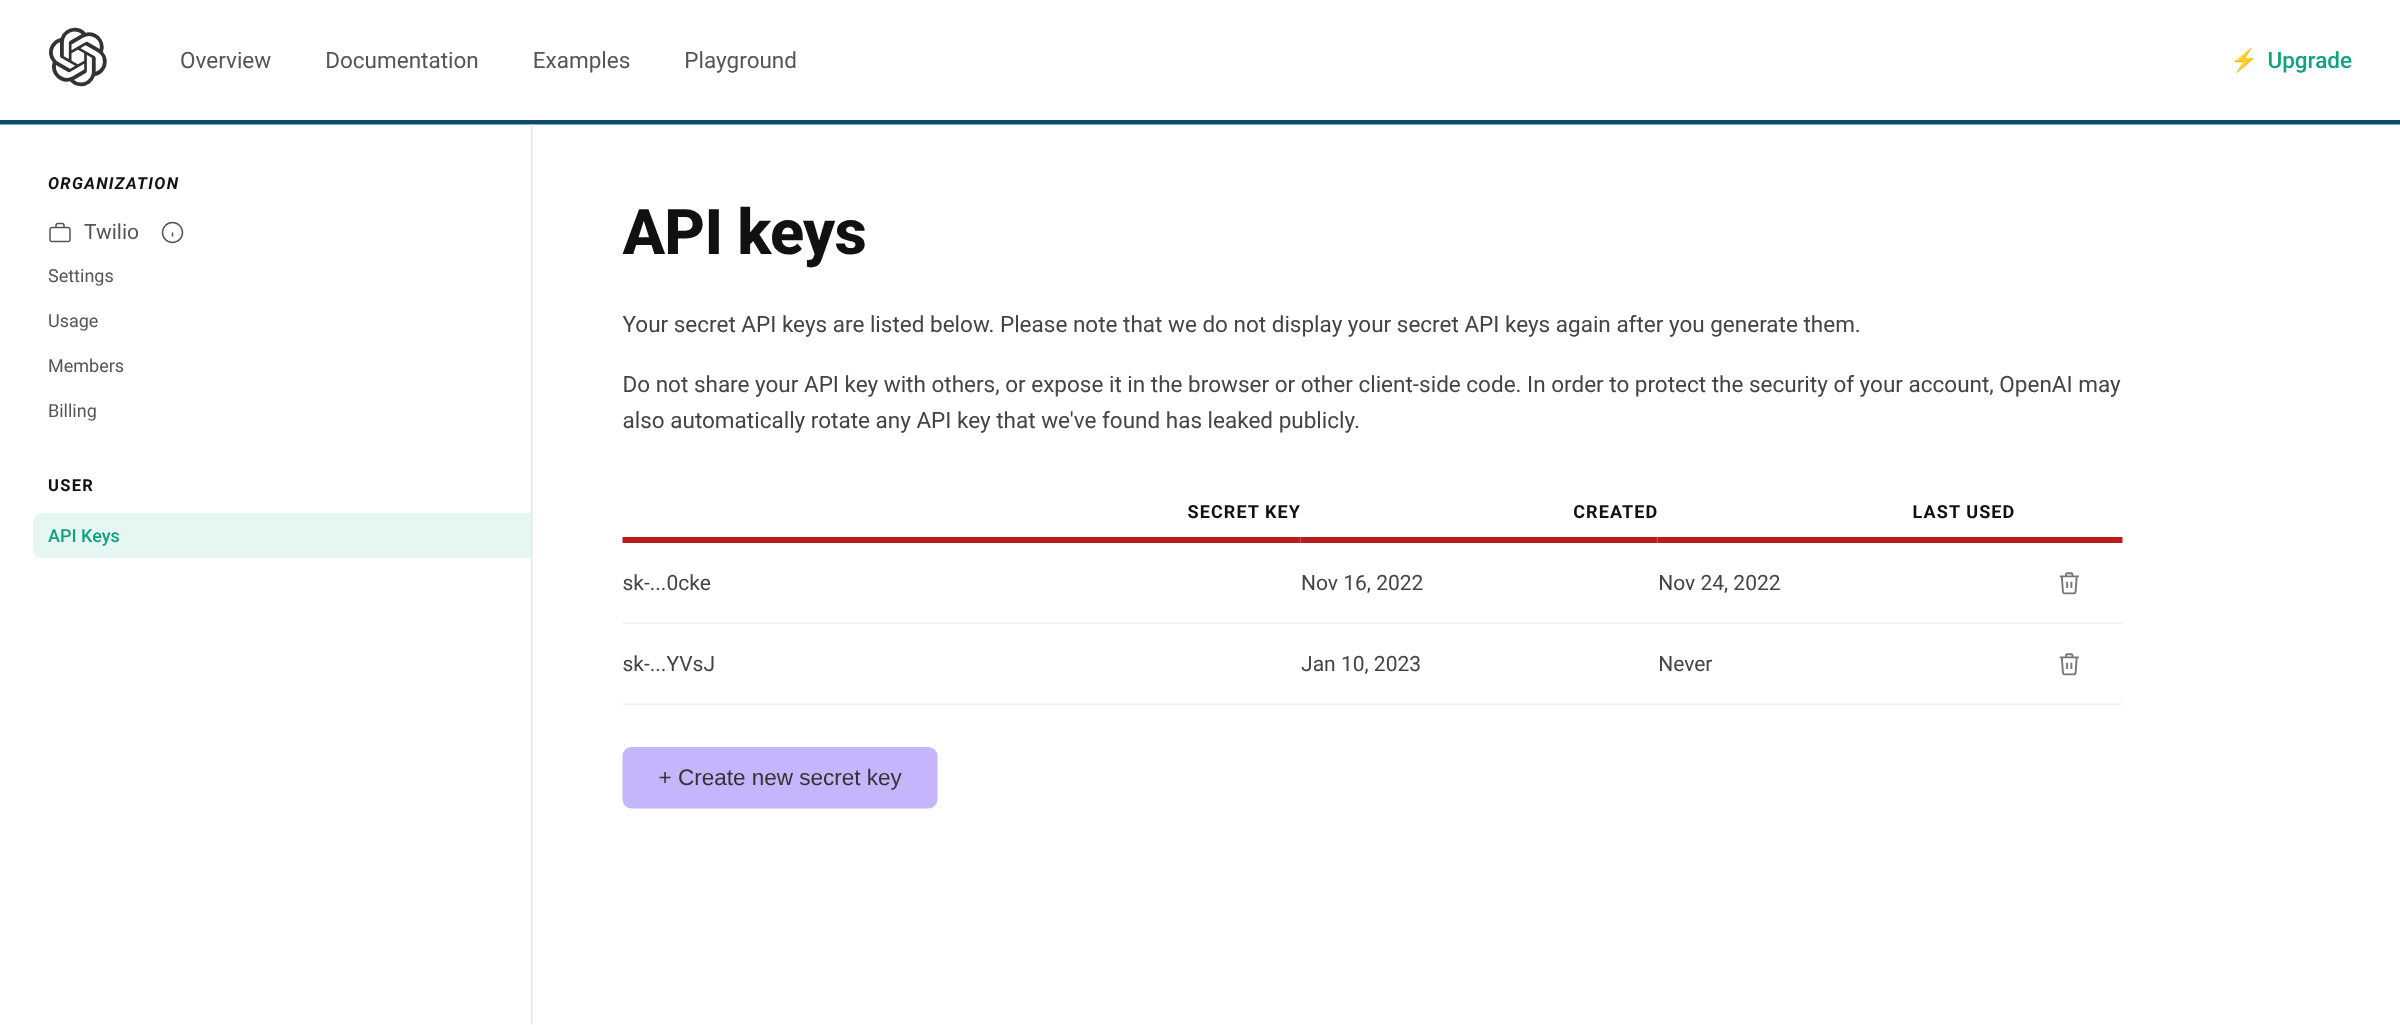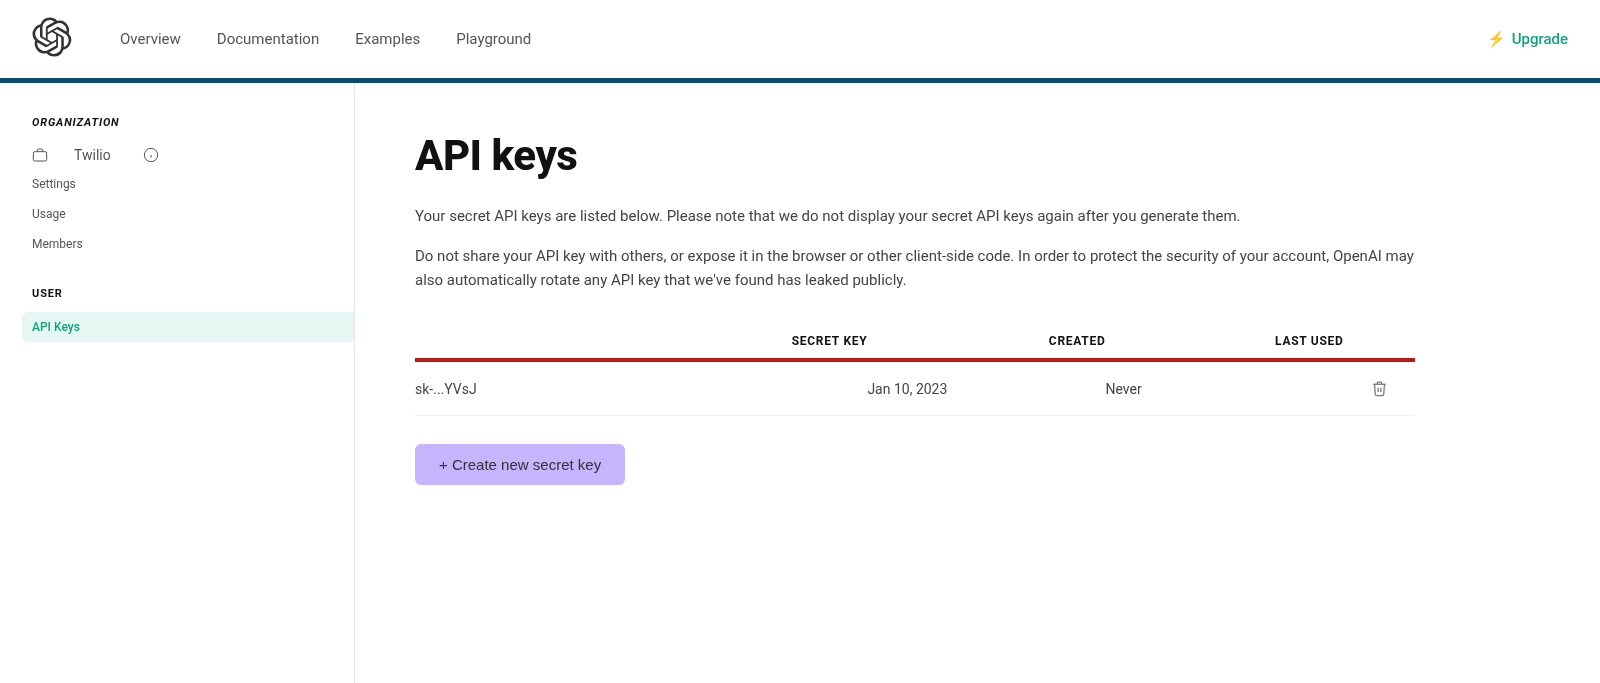--- a/index.html
+++ b/index.html
@@ -15,21 +15,21 @@
       width: 1600px;
       height: 683px;
       overflow: hidden;
     }
 
     
     .top-nav {
       display: flex;
       align-items: center;
       height: 83px;
-      border-bottom: 5px solid #0c4a6e;
+      border-bottom: 3px solid #0c4a6e;
       padding: 0 32px;
       gap: 36px;
     }
 
     .logo {
       width: 40px;
       height: 40px;
       margin-right: 12px;
       flex-shrink: 0;
     }
@@ -84,21 +84,21 @@
     }
 
     .sidebar-section-label:first-child {
       margin-top: 1px;
       font-style: italic;
     }
 
     .sidebar-org-item {
       display: flex;
       align-items: center;
-      gap: 26px;
+      gap: 8px;
       font-size: 14px;
       color: #555;
       padding: 6px 0;
       cursor: pointer;
     }
 
     .sidebar-item {
       display: flex;
       align-items: center;
       font-size: 12px;
@@ -254,20 +254,21 @@
       <svg class="info-icon-svg" viewBox="0 0 24 24" stroke-width="1.5" style="margin-left:6px;">
         <circle cx="12" cy="12" r="10"></circle>
         <line x1="12" y1="16" x2="12" y2="12"></line>
         <line x1="12" y1="8" x2="12.01" y2="8"></line>
       </svg>
     </div>
 
     <div class="sidebar-item">Settings</div>
     <div class="sidebar-item">Usage</div>
     <div class="sidebar-item">Members</div>
+    <div class="sidebar-item">Billing</div>
 
     <div class="sidebar-section-label" style="margin-top: 28px;">USER</div>
 
     <div class="sidebar-item active">API Keys</div>
 
   </aside>
 
   <main class="content">
 
     <h1 class="page-title">API keys</h1>
@@ -280,20 +281,35 @@
       <thead>
         <tr>
           <th class="col-secret">SECRET KEY</th>
           <th class="col-created">CREATED</th>
           <th class="col-lastused">LAST USED</th>
           <th class="col-actions"></th>
         </tr>
       </thead>
       <tbody>
 
+        <tr>
+          <td>sk-...0cke</td>
+          <td>Nov 16, 2022</td>
+          <td>Nov 24, 2022</td>
+          <td class="col-actions">
+            <div class="delete-icon">
+              <svg width="17" height="17" viewBox="0 0 24 24" fill="none" stroke="currentColor" stroke-width="1.8">
+                <polyline points="3 6 5 6 21 6"></polyline>
+                <path d="M19 6l-1 14a2 2 0 01-2 2H8a2 2 0 01-2-2L5 6"></path>
+                <path d="M10 11v6M14 11v6"></path>
+                <path d="M9 6V4a1 1 0 011-1h4a1 1 0 011 1v2"></path>
+              </svg>
+            </div>
+          </td>
+        </tr>
 
         <tr>
           <td>sk-...YVsJ</td>
           <td>Jan 10, 2023</td>
           <td>Never</td>
           <td class="col-actions">
             <div class="delete-icon">
               <svg width="17" height="17" viewBox="0 0 24 24" fill="none" stroke="currentColor" stroke-width="1.8">
                 <polyline points="3 6 5 6 21 6"></polyline>
                 <path d="M19 6l-1 14a2 2 0 01-2 2H8a2 2 0 01-2-2L5 6"></path>

